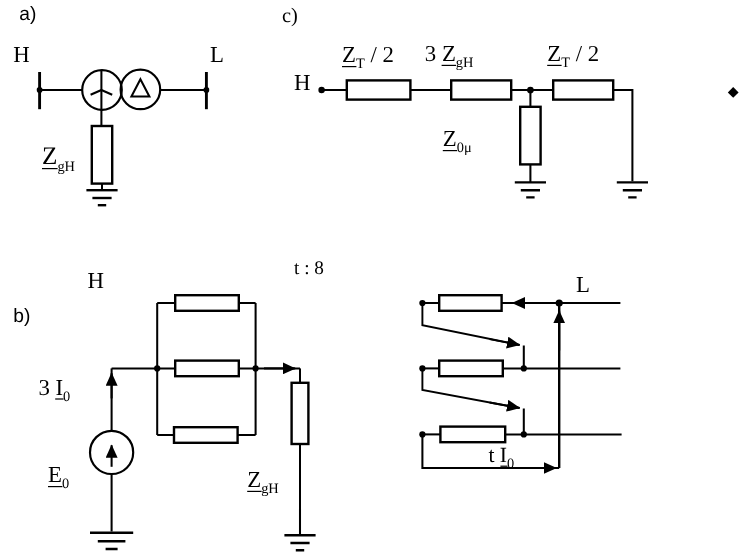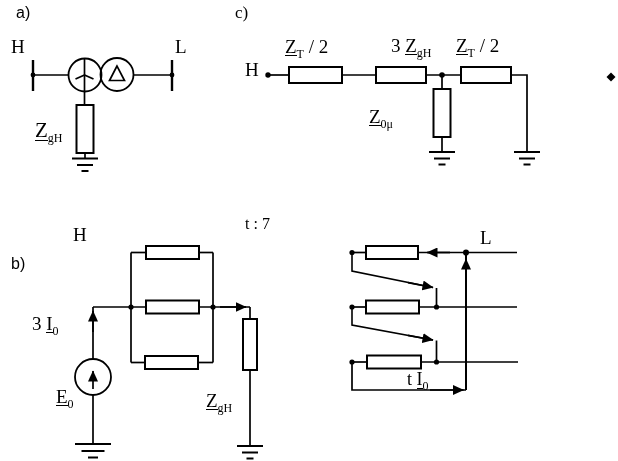--- a/index.html
+++ b/index.html
@@ -138,26 +138,26 @@
   </svg>
 
   <div class="lbl sans" style="left:16px;top:5px;font-size:16px"><span>a)</span></div>
   <div class="lbl" style="left:11px;top:37px;font-size:19px"><span>H</span></div>
   <div class="lbl" style="left:175px;top:37px;font-size:19px"><span>L</span></div>
   <div class="lbl" style="left:35px;top:119px;font-size:21px"><span class="ul">Z</span><sub>gH</sub></div>
 
   <div class="lbl" style="left:235px;top:4px;font-size:17px"><span>c)</span></div>
   <div class="lbl" style="left:245px;top:60px;font-size:19px"><span>H</span></div>
   <div class="lbl" style="left:285px;top:37px;font-size:19px"><span class="ul">Z</span><sub>T</sub><span> / 2</span></div>
-  <div class="lbl" style="left:391px;top:36px;font-size:19px"><span>3 </span><span class="ul">Z</span><sub>gH</sub></div>
+  <div class="lbl" style="left:354px;top:36px;font-size:19px"><span>3 </span><span class="ul">Z</span><sub>gH</sub></div>
   <div class="lbl" style="left:456px;top:36px;font-size:19px"><span class="ul">Z</span><sub>T</sub><span> / 2</span></div>
   <div class="lbl" style="left:369px;top:107px;font-size:19px"><span class="ul">Z</span><sub>0μ</sub></div>
 
   <div class="lbl sans" style="left:11px;top:256px;font-size:16px"><span>b)</span></div>
   <div class="lbl" style="left:73px;top:225px;font-size:19px"><span>H</span></div>
-  <div class="lbl" style="left:245px;top:216px;font-size:16px"><span>t : 7</span></div>
+  <div class="lbl" style="left:245px;top:216px;font-size:16px"><span>t : 8</span></div>
   <div class="lbl" style="left:32px;top:314px;font-size:19px"><span>3 </span><span class="ul">I</span><sub>0</sub></div>
-  <div class="lbl" style="left:56px;top:387px;font-size:19px"><span class="ul">E</span><sub>0</sub></div>
+  <div class="lbl" style="left:40px;top:387px;font-size:19px"><span class="ul">E</span><sub>0</sub></div>
   <div class="lbl" style="left:206px;top:391px;font-size:19px"><span class="ul">Z</span><sub>gH</sub></div>
   <div class="lbl" style="left:480px;top:228px;font-size:19px"><span>L</span></div>
   <div class="lbl" style="left:407px;top:370px;font-size:18px"><span>t </span><span class="ul">I</span><sub>0</sub></div>
 
 </div>
 
 </body></html>

